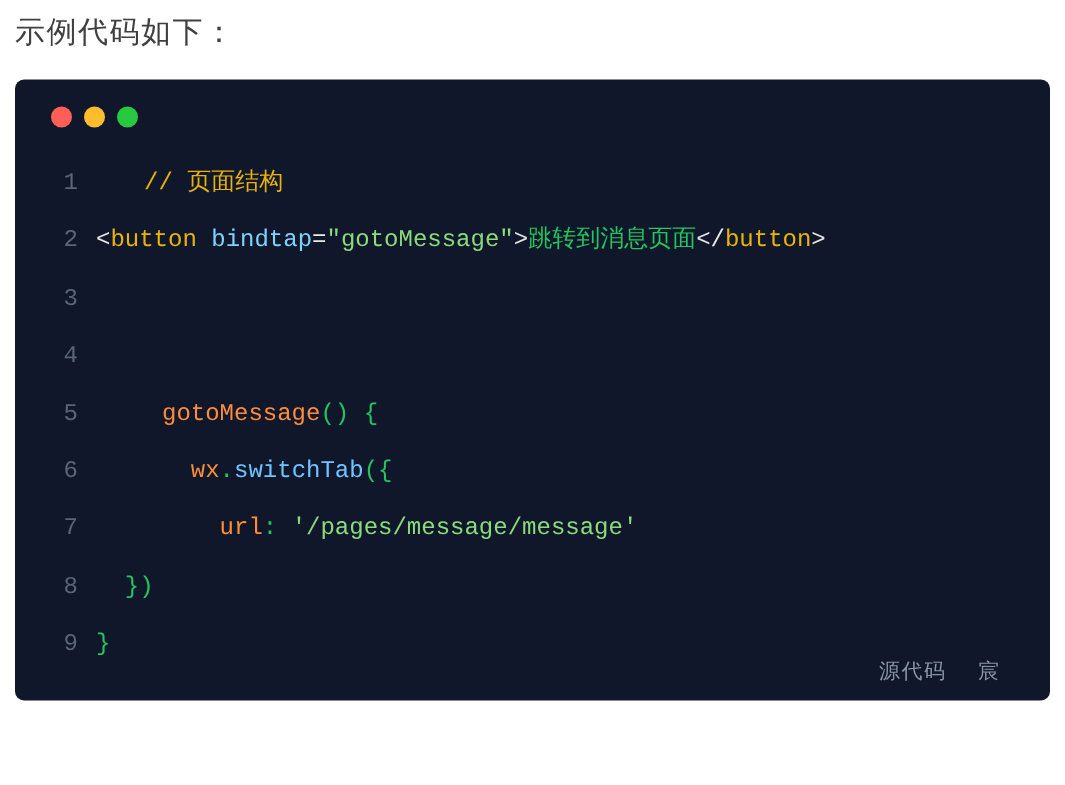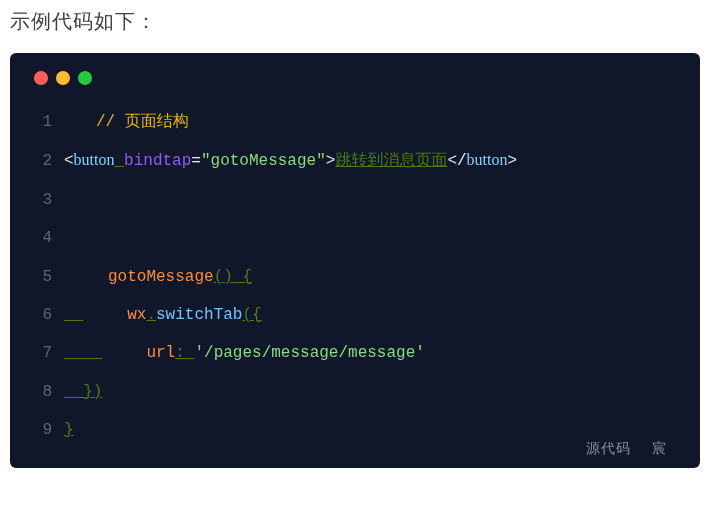--- a/index.html
+++ b/index.html
@@ -55,24 +55,24 @@
       min-width: 22px;
       text-align: right;
       margin-right: 12px;
       user-select: none;
       font-size: 16px;
     }
     .line-content {
       white-space: pre;
     }
     .tok-comment { color: #eab308; margin-left: 32px; }
-    .tok-tag { color: #7dd3fc; font-family: Liberation Serif, serif; }
-    .tok-attr { color: #8b5cf6; }
+    .tok-tag { color: #eab308; }
+    .tok-attr { color: #7dd3fc; }
     .tok-string { color: #89db7b; }
-    .tok-text { color: #4d7c0f; text-decoration: underline; }
+    .tok-text { color: #22c55e; }
     .tok-punct { color: #e8e8e8; }
     .tok-func { color: #ff8c3a; margin-left: 44px; }
     .tok-prop { color: #6ec5ff; }
     .footer-text {
       position: absolute;
       bottom: 10px;
       right: 33px;
       color: #8a93a8;
       font-size: 14px;
       letter-spacing: 1px;

